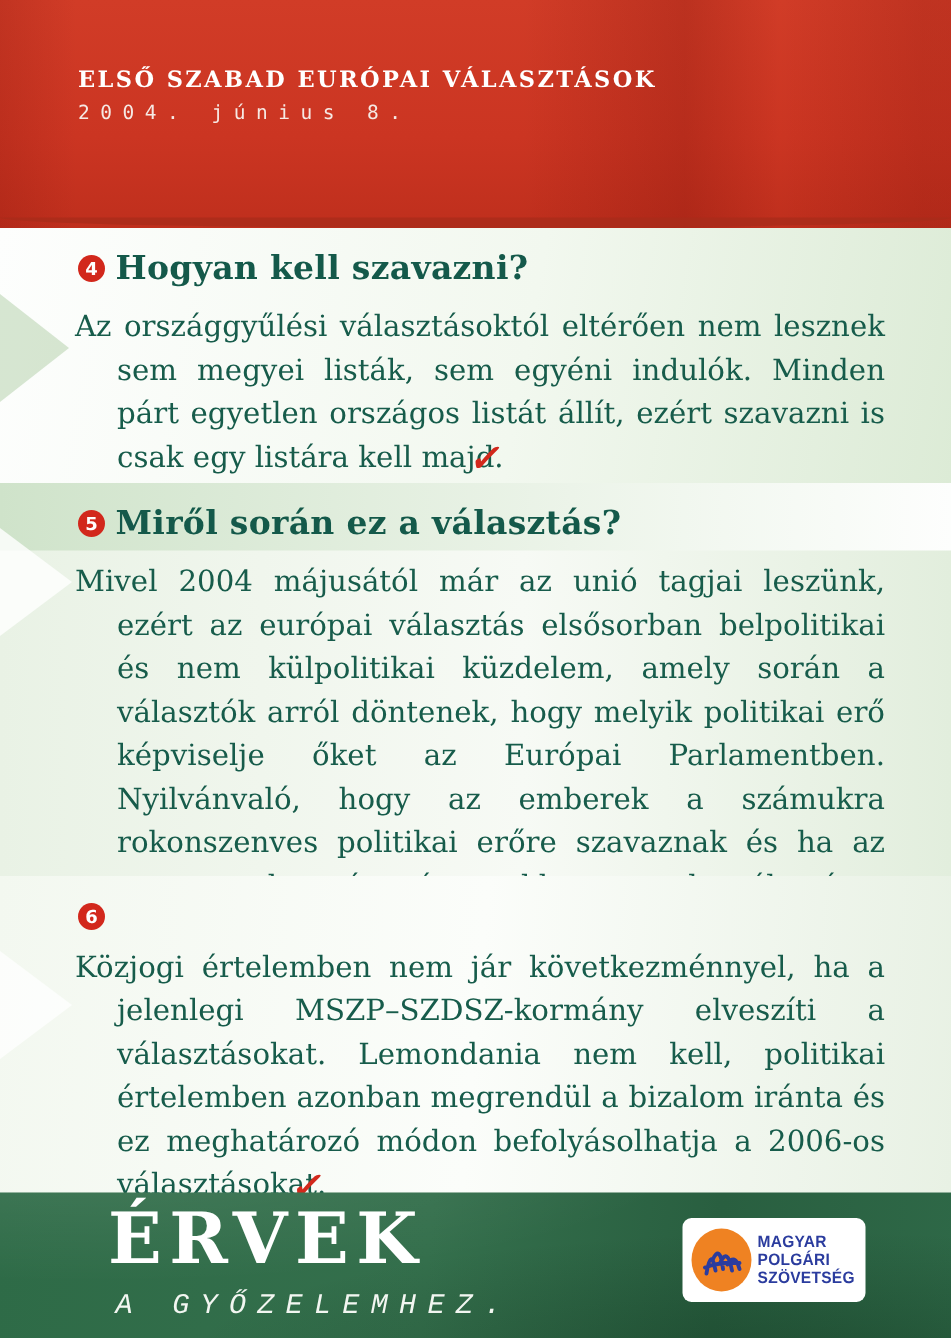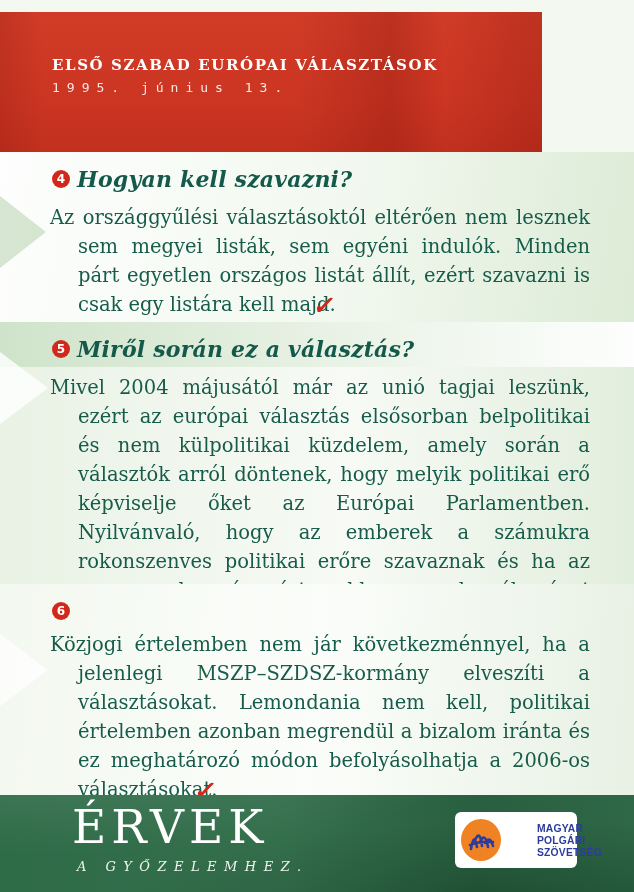--- a/index.html
+++ b/index.html
@@ -4,26 +4,25 @@
 <style>
   html,body{margin:0;padding:0;background:#888;}
   .page{
     position:relative;width:634px;height:892px;overflow:hidden;
     font-family:"DejaVu Serif","Liberation Serif",serif;
     background:#f3f8f1;margin:0 auto;
   }
 
   
   .header{
-    position:absolute;left:0;top:0;width:542px;height:152px;
+    position:absolute;left:0;top:0;width:634px;height:152px;
     background:
       linear-gradient(90deg, rgba(120,15,8,0.18) 0%, rgba(255,255,255,0) 8%),
       linear-gradient(90deg, rgba(255,255,255,0) 55%, rgba(110,12,6,0.22) 72%, rgba(255,255,255,0) 82%, rgba(110,12,6,0.18) 97%),
       linear-gradient(180deg, #d13c27 0%, #cb3522 60%, #bf2f1d 100%);
-    margin-top: 12px;
   }
   .header-curve{
     position:absolute;left:0;bottom:0;width:100%;height:7px;
     background:#a92c1a;
     border-radius:0 0 50% 50% / 0 0 100% 100%;
     opacity:.8;
   }
   .header-title{
     position:absolute;left:52px;top:44px;
     color:#ffffff;font-size:15px;font-weight:bold;letter-spacing:1.6px;
@@ -53,21 +52,20 @@
     flex:0 0 auto;
     width:18px;height:18px;border-radius:50%;
     background:#d2281c;
     color:#ffffff;font-size:12px;font-weight:bold;line-height:18px;
     text-align:center;margin:4px 7px 0 0;
     font-family:"DejaVu Sans","Liberation Sans",sans-serif;
   }
   .question{
     color:#14594a;font-size:22px;font-weight:bold;line-height:27px;
     letter-spacing:.2px;
-    font-style:italic;
   }
   .answer{
     margin:6px 44px 0 50px;
     padding-left:28px;text-indent:-28px;
     color:#175c4b;font-size:19.5px;line-height:29px;
     text-align:justify;
   }
   .check{
     color:#d2281c;font-size:25px;font-weight:bold;line-height:0;
     display:inline-block;transform:skewX(-12deg);
@@ -87,50 +85,50 @@
   
   .footer{
     position:absolute;left:0;top:795px;width:634px;height:97px;
     background:
       radial-gradient(ellipse at 85% 120%, rgba(10,40,20,0.35) 0%, rgba(0,0,0,0) 55%),
       radial-gradient(ellipse at 10% -30%, rgba(255,255,255,0.10) 0%, rgba(0,0,0,0) 50%),
       linear-gradient(95deg,#2e6b47 0%,#346f4c 45%,#295f40 75%,#2e6847 100%);
   }
   .slogan-main{
     position:absolute;left:72px;top:4px;
-    color:#ffffff;font-size:47px;font-weight:normal;letter-spacing:5px;
+    color:#ffffff;font-size:47px;font-weight:bold;letter-spacing:5px;
   }
   .slogan-sub{
     position:absolute;left:77px;top:64px;
-    color:#f2f6f1;font-size:13px;font-style:italic;letter-spacing:7.5px;
+    color:#f2f6f1;font-size:19px;font-style:italic;letter-spacing:7.5px;font-family:Liberation Mono, monospace;
   }
   .logo-box{
     position:absolute;left:455px;top:17px;width:122px;height:56px;
     background:#ffffff;border-radius:6px;
-    display:flex;align-items:center;padding:0 4px;box-sizing:border-box;gap:32px;
+    display:flex;align-items:center;padding:0 4px;box-sizing:border-box;
   }
   .logo-mark{
     flex:0 0 auto;width:40px;height:42px;border-radius:50%;
     background:#ef8222;margin:0 4px 0 2px;
     display:flex;align-items:center;justify-content:center;
   }
   .logo-text{
     color:#2b3c9e;font-weight:bold;font-size:11px;line-height:12px;
     font-family:"Liberation Sans","DejaVu Sans",sans-serif;
     letter-spacing:.2px;transform:scaleX(.94);transform-origin:left;
   }
 </style>
 </head>
 <body>
 
 <div class="page">
 
   <div class="header">
     <div class="header-title">ELSŐ SZABAD EURÓPAI VÁLASZTÁSOK</div>
-    <div class="header-date">1995. június 13.</div>
+    <div class="header-date">2004. június 8.</div>
     <div class="header-curve"></div>
   </div>
 
   <div class="section sec1">
     <div class="q-row">
       <span class="badge">4</span>
       <span class="question">Hogyan kell szavazni?</span>
     </div>
     <div class="answer"><span>Az országgyűlési választásoktól eltérően nem lesznek sem megyei listák, sem egyéni indulók. Minden párt egyetlen országos listát állít, ezért szavazni is csak egy listára kell majd.</span><span class="check">✓</span></div>
   </div>

